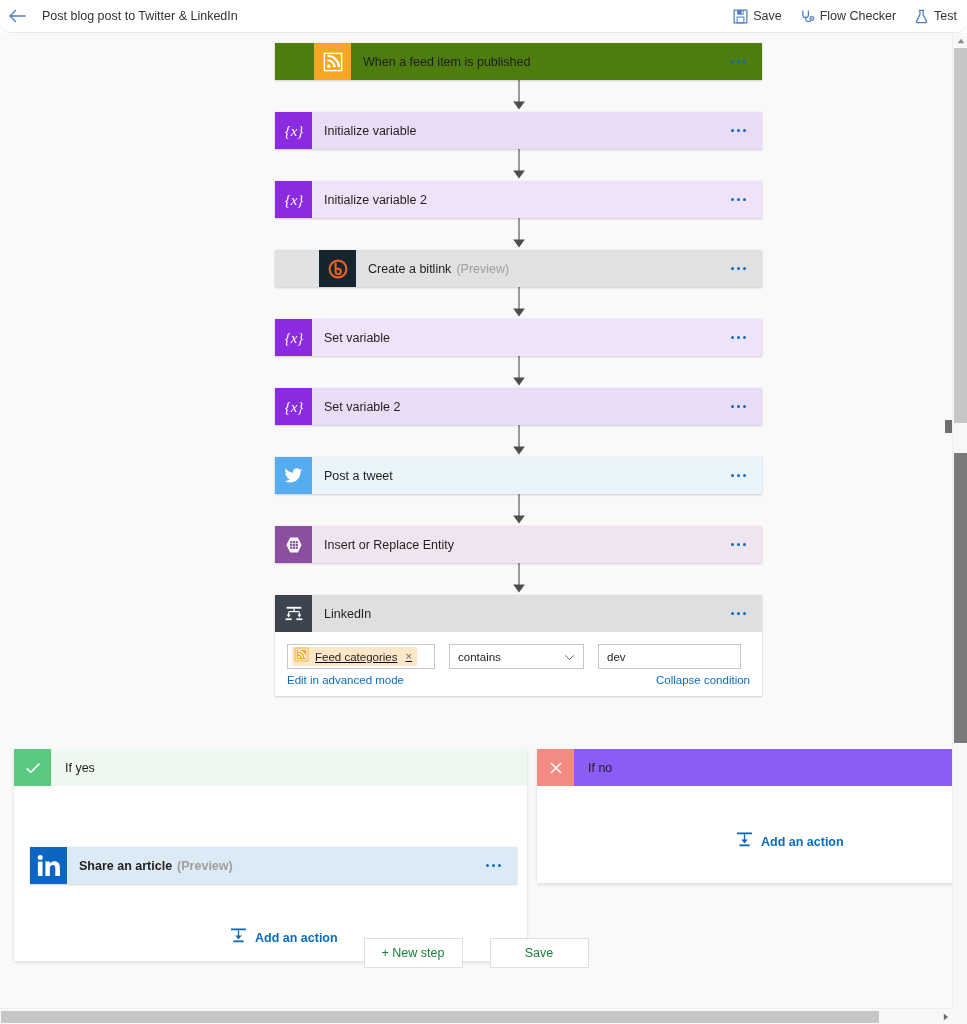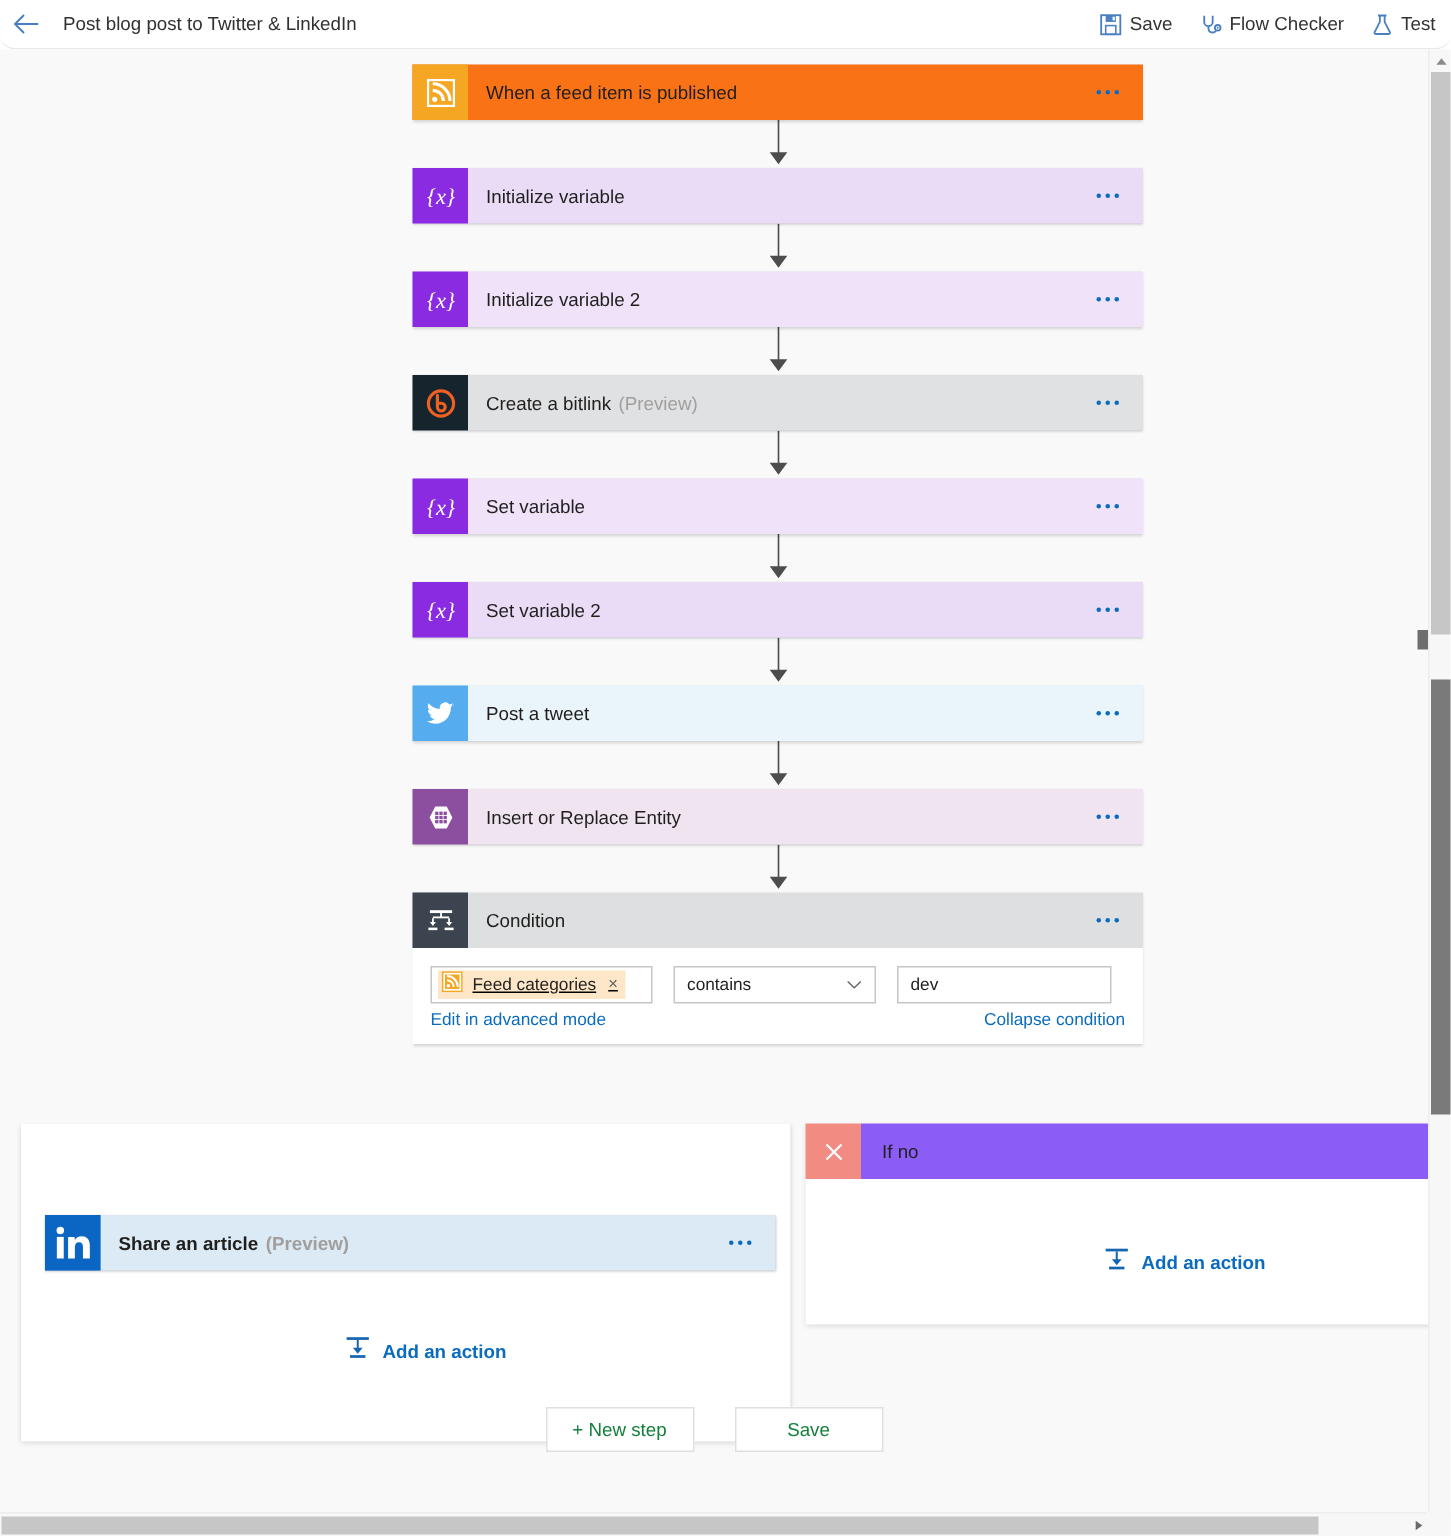--- a/index.html
+++ b/index.html
@@ -81,24 +81,24 @@
   .ellipsis i {
     display: block; width: 3px; height: 3px; border-radius: 50%;
     background: #0b6cbf;
   }
   .connector {
     width: 487px; height: 32px;
     display: flex; align-items: center; justify-content: center;
   }
 
   
-  .bg-trigger  { background: #f97316; }
+  .bg-trigger  { background: #4d7c0f; padding-left: 39px; }
   .bg-variable { background: #eadcf7; }
   .bg-variable2{ background: #f0e2f8; }
-  .bg-gray     { background: #dfe1e3; }
+  .bg-gray     { background: #dfe1e3; padding-left: 44px; }
   .bg-twitter  { background: #eaf4fb; }
   .bg-table    { background: #f0e4f1; }
   .bg-linkedin { background: #dbeaf5; }
 
   
   #condition-card {
     width: 487px;
     background: #ffffff;
     box-shadow: 0 1px 2px rgba(0,0,0,.16), 0 0 1px rgba(0,0,0,.12);
   }
@@ -490,21 +490,21 @@
             <rect x="11.4" y="6.7" width="1.3" height="3.2" fill="#ffffff"></rect>
             <rect x="6.6" y="9" width="10.8" height="1.2" fill="#ffffff"></rect>
             <path d="M6.6 10.2 V13 M17.4 10.2 V13" stroke="#ffffff" stroke-width="1.2" fill="none"></path>
             <path d="M4.6 12.6 L6.6 15.4 L8.6 12.6 z" fill="#ffffff"></path>
             <path d="M15.4 12.6 L17.4 15.4 L19.4 12.6 z" fill="#ffffff"></path>
             <rect x="3.6" y="16.4" width="6" height="1.7" fill="#ffffff"></rect>
             <rect x="14.4" y="16.4" width="6" height="1.7" fill="#ffffff"></rect>
           </svg>
         </div>
         <div class="node-body">
-          <span class="node-title">Condition</span>
+          <span class="node-title">LinkedIn</span>
           <span class="ellipsis">
               <i></i>
               <i></i>
               <i></i>
             </span>
         </div>
       </div>
 
       <div id="condition-rows">
         <div id="cond-row">
@@ -545,20 +545,30 @@
           <span class="blue-link" id="collapse-link">Collapse condition</span>
         </div>
       </div>
     </div>
 
   </div>
 
   <div id="branches">
 
     <div class="branch" id="branch-yes">
+      <div class="branch-head">
+        <div class="branch-badge badge-yes">
+          <svg width="20" height="20" viewBox="0 0 20 20">
+              <path d="M3.6 10.4 L7.8 14.2 L16.4 5.6" fill="none" stroke="#ffffff" stroke-width="1.5"></path>
+            </svg>
+        </div>
+        <div class="branch-head-bar head-yes">
+          <span class="branch-label">If yes</span>
+        </div>
+      </div>
 
       <div class="branch-body" style="height:175px;">
 
         <div class="node bg-linkedin" style="position:absolute; left:16px; top:61px; width:487px;">
           <div class="node-icon" style="background:#0a66c2;">
             <svg width="37" height="37" viewBox="0 0 37 37">
               <rect width="37" height="37" fill="#0a66c2"></rect>
               <circle cx="10.2" cy="10.4" r="2.5" fill="#ffffff"></circle>
               <rect x="7.9" y="14.6" width="4.6" height="14.4" fill="#ffffff"></rect>
               <path d="M15.4 14.6 h4.4 v2.1 c.9-1.5 2.5-2.5 4.6-2.5 3.5 0 5.5 2.2 5.5 6.4 V29 h-4.6 v-7.6 c0-2.1-.8-3.3-2.6-3.3 -1.9 0-2.8 1.3-2.8 3.3 V29 h-4.5 z" fill="#ffffff"></path>

